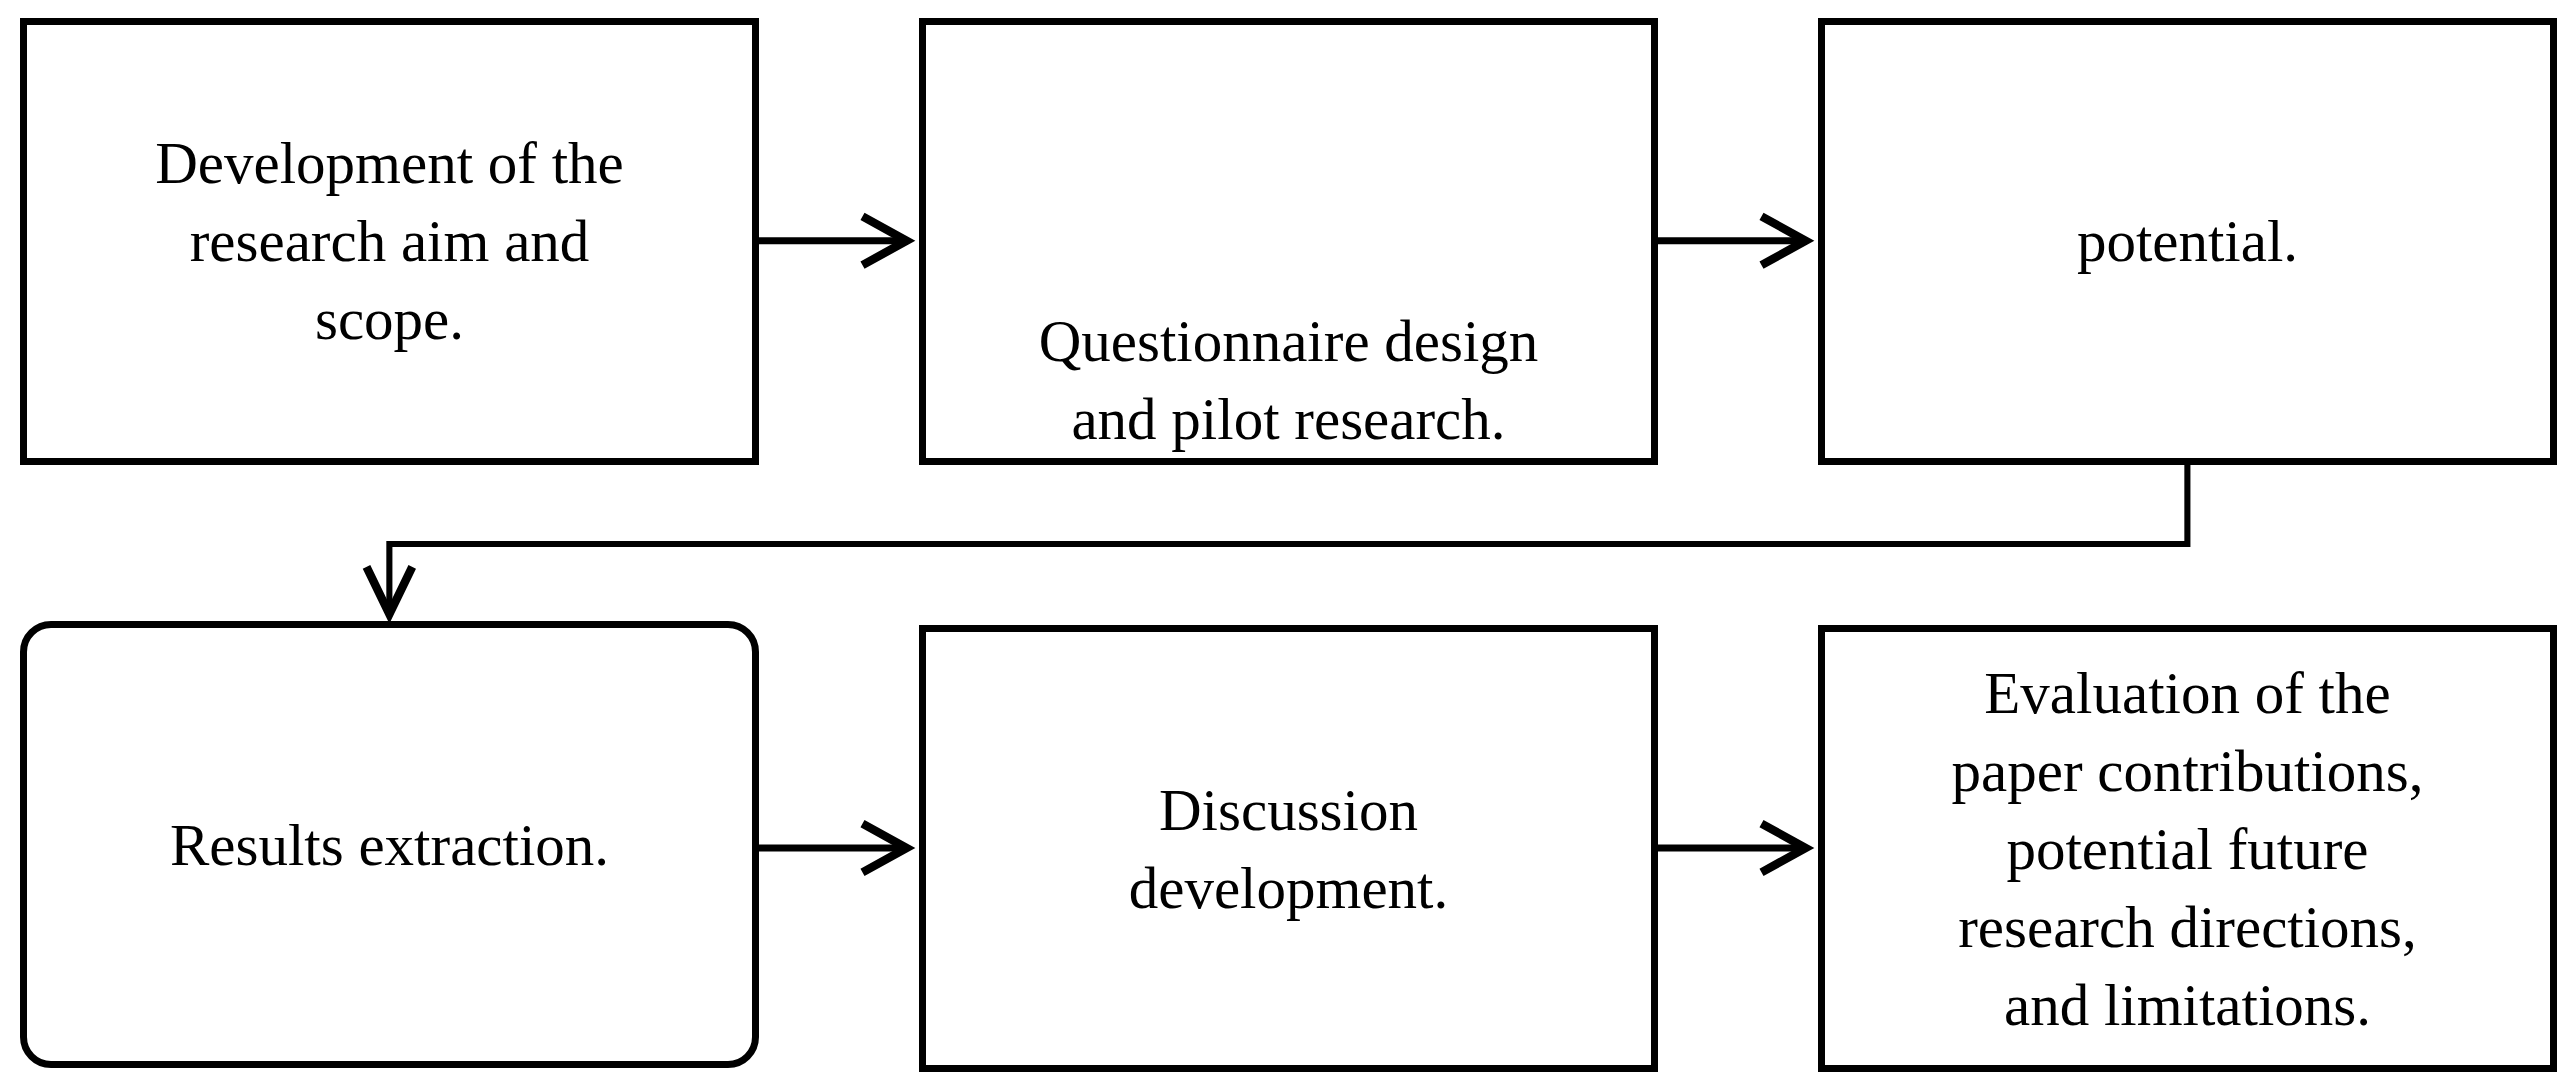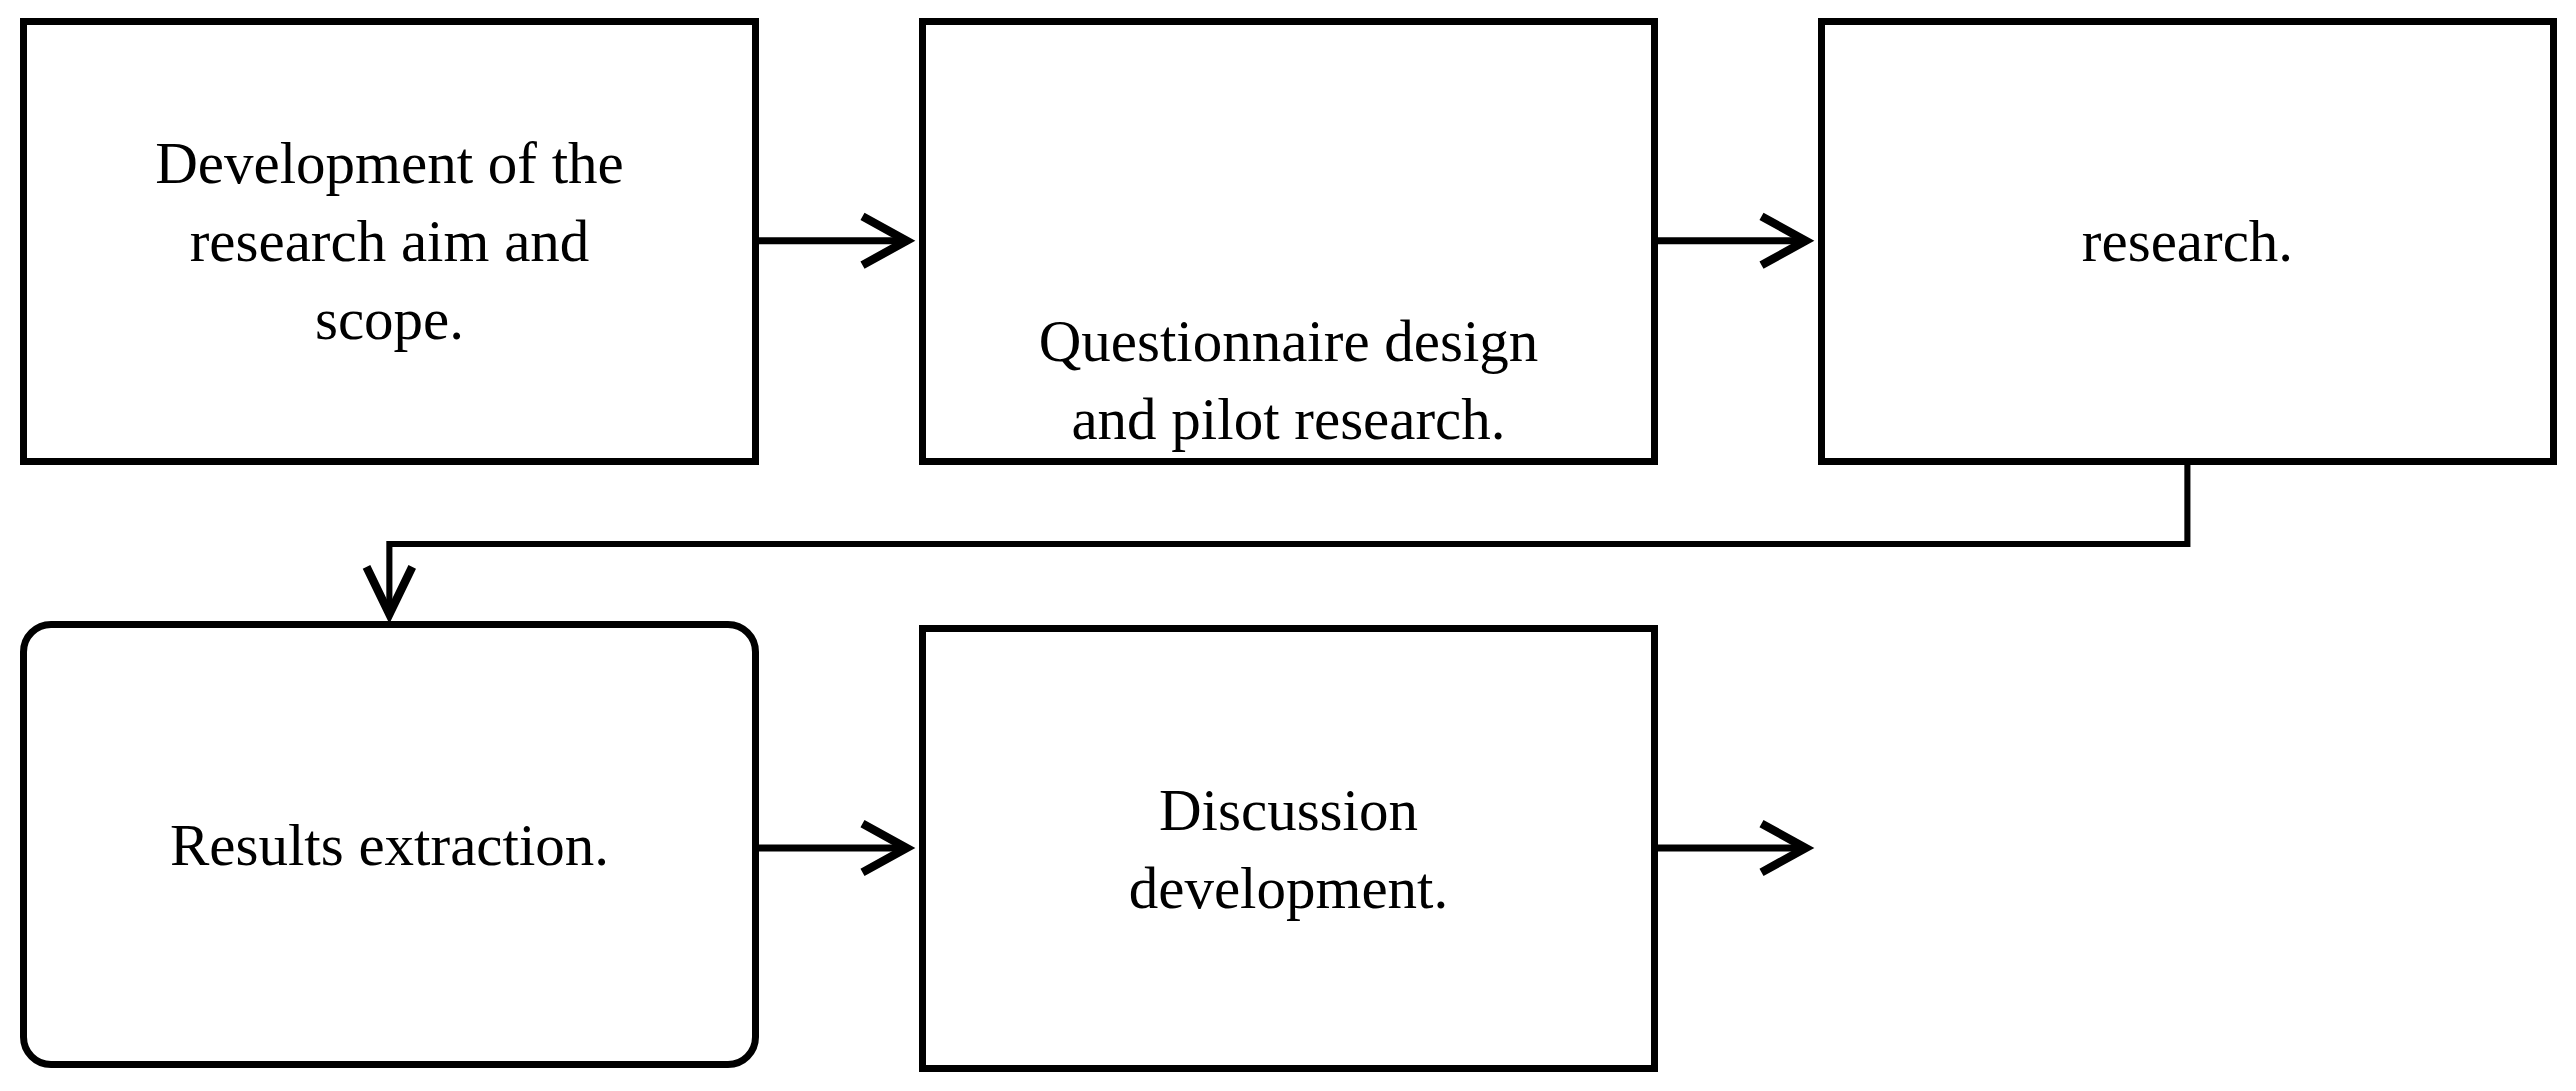--- a/index.html
+++ b/index.html
@@ -94,27 +94,34 @@
     <div class="box-line">research aim and</div>
     <div class="box-line">scope.</div>
   </div>
 
   <div class="flow-box b2">
     <div class="box-line">Questionnaire design</div>
     <div class="box-line">and pilot research.</div>
   </div>
 
   <div class="flow-box b3">
-    <div class="box-line">research.</div>
+    <div class="box-line">potential.</div>
   </div>
 
   <div class="flow-box b4">
     <div class="box-line">Results extraction.</div>
   </div>
 
   <div class="flow-box b5">
     <div class="box-line">Discussion</div>
     <div class="box-line">development.</div>
   </div>
 
+  <div class="flow-box b6">
+    <div class="box-line">Evaluation of the</div>
+    <div class="box-line">paper contributions,</div>
+    <div class="box-line">potential future</div>
+    <div class="box-line">research directions,</div>
+    <div class="box-line">and limitations.</div>
+  </div>
 
 </div>
 
 
 </body></html>

